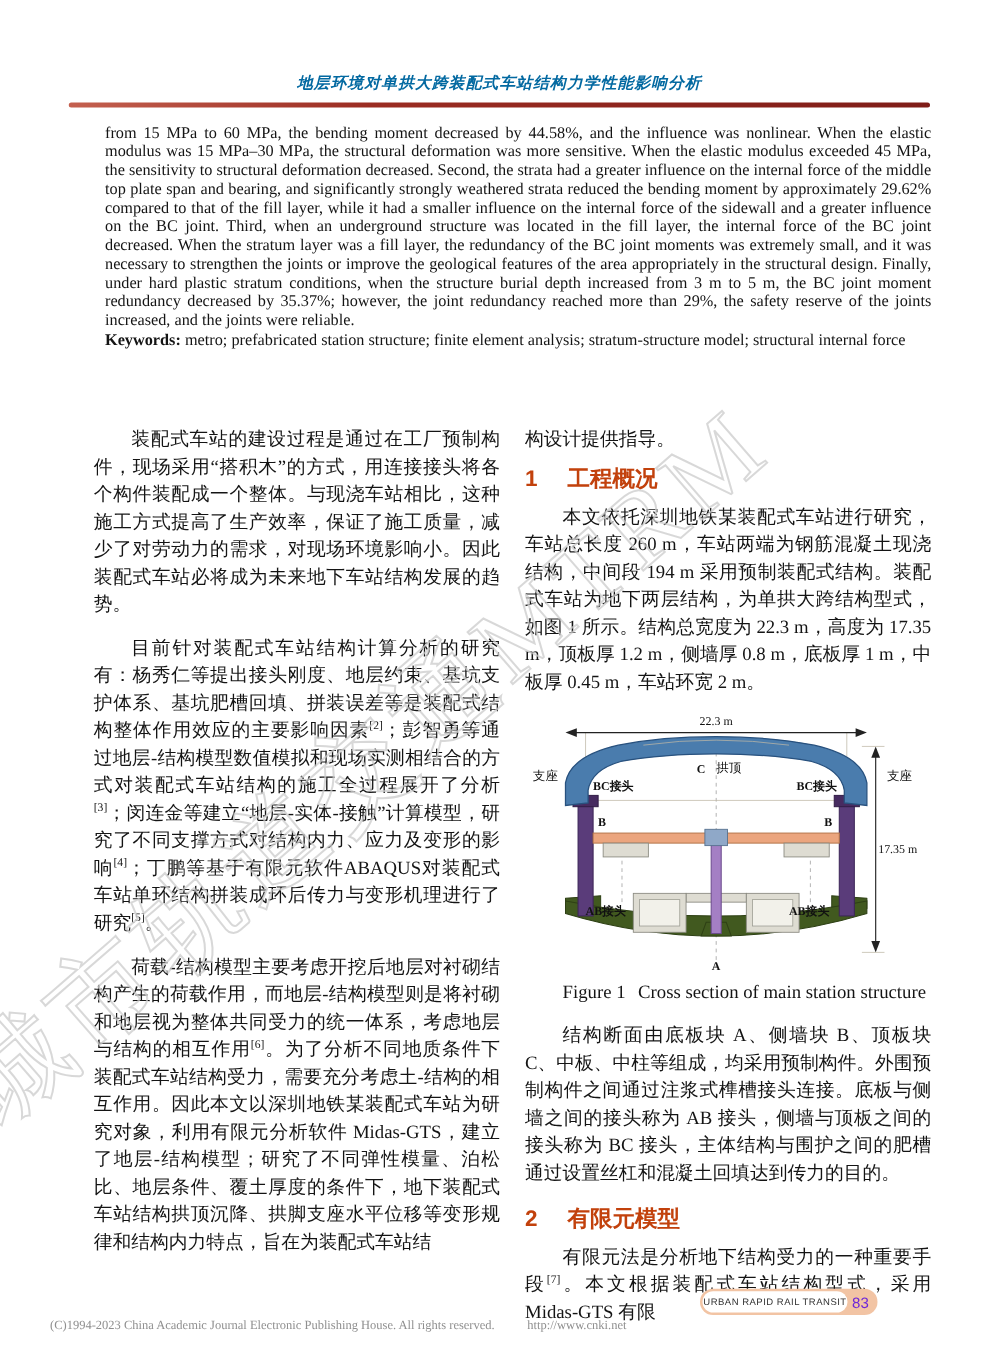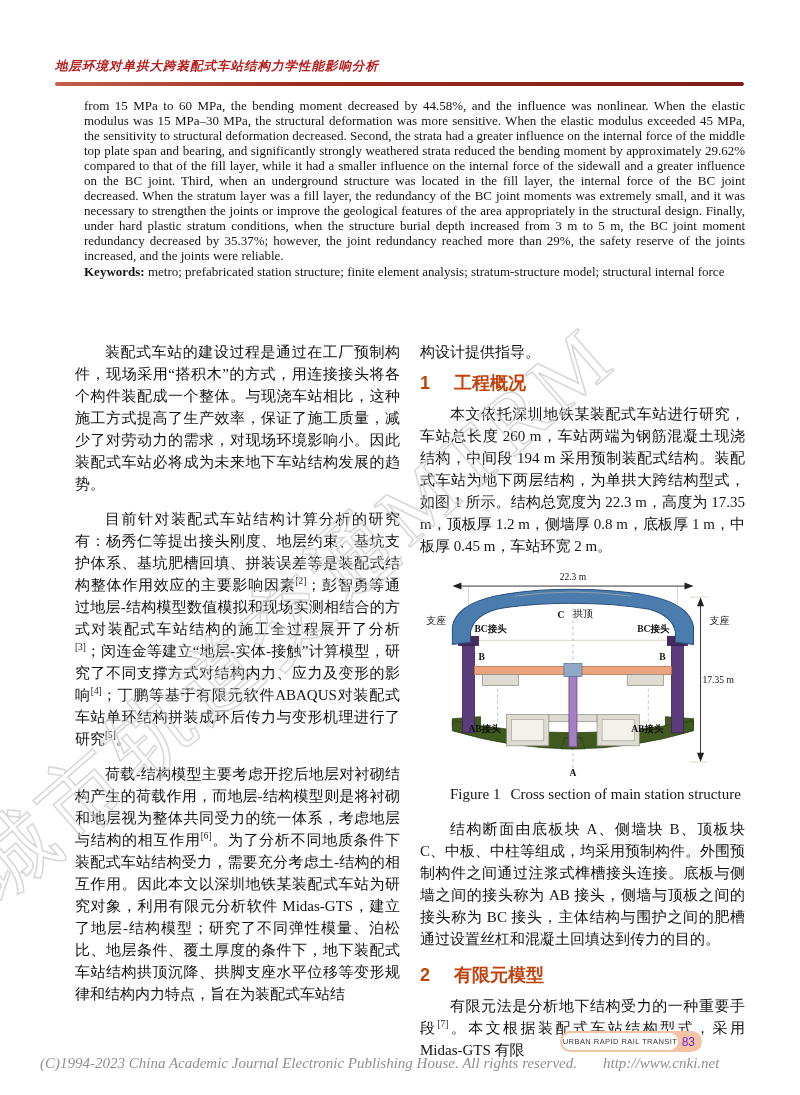--- a/index.html
+++ b/index.html
@@ -7,24 +7,24 @@
   body {
     position: relative;
     background: #ffffff;
     font-family: "Liberation Serif", serif;
     color: #141414;
     overflow: hidden;
   }
   
   .running-head {
     position: absolute; top:58px; left:55px; right:56px;
-    text-align: left;
+    text-align: center;
     font-style: italic; font-weight: bold;
     font-size: 12.5px; letter-spacing: 1px;
-    color: #b91c1c;
+    color: #0369a1;
   }
   .red-rule {
     position: absolute; top:82px; left:55px; right:56px; height:3.5px;
     background: linear-gradient(to right, #c4604f 0%, #9b2c22 35%, #7f1d18 100%);
     border-radius: 2px;
   }
   
   .abstract {
     position: absolute; top:98px; left:84px; width:661px;
     font-size: 13px; line-height: 15px;
@@ -83,21 +83,21 @@
     color: rgba(255,255,255,0);
     -webkit-text-stroke: 1.6px #cccccc;
     text-stroke: 1.6px #cccccc;
     opacity: 0.75;
     font-family: "Liberation Serif", serif;
     pointer-events: none; z-index: 5;
   }
   
   .footer {
     position: absolute; left:40px; top:1055px; width:720px;
-    color: #8f8f8f; font-size: 15px; font-style: italic;
+    color: #8f8f8f; font-size: 10px;
   }
   .footer .url { margin-left: 26px; color:#8f8f8f; text-decoration:none; }
   .badge {
     position: absolute; left:560px; top:1031px; width:142px; height:21px;
     background: #f2c4a4; border-radius: 11px;
   }
   .badge .pill {
     position: absolute; left:2px; top:2px; width:116px; height:17px;
     background: #ffffff; border-radius: 9px;
     display: flex; align-items: center; justify-content: center;

